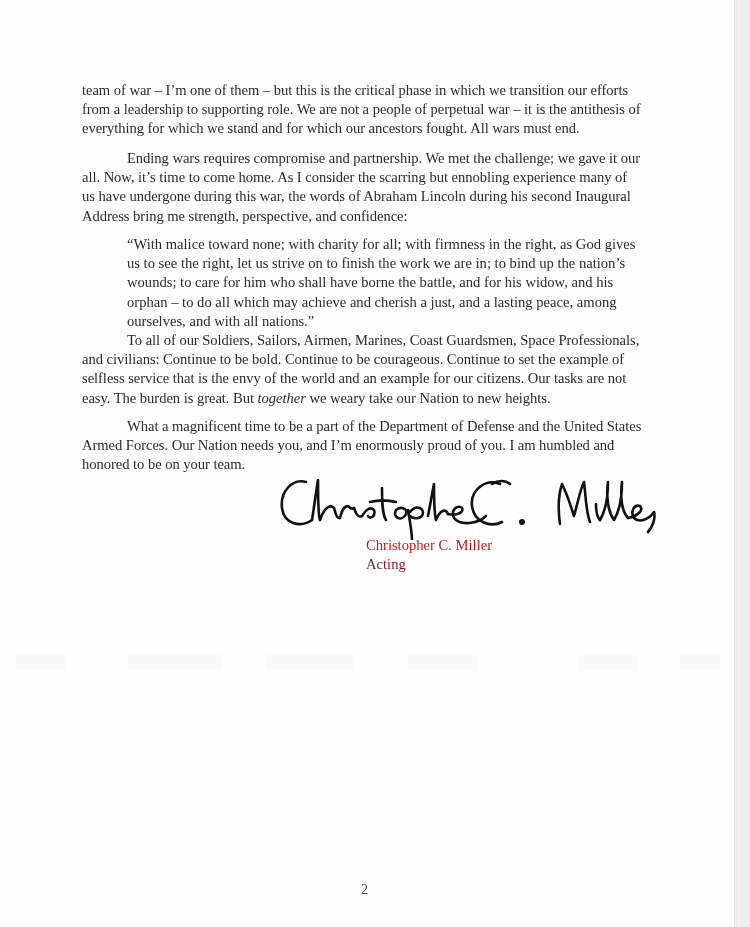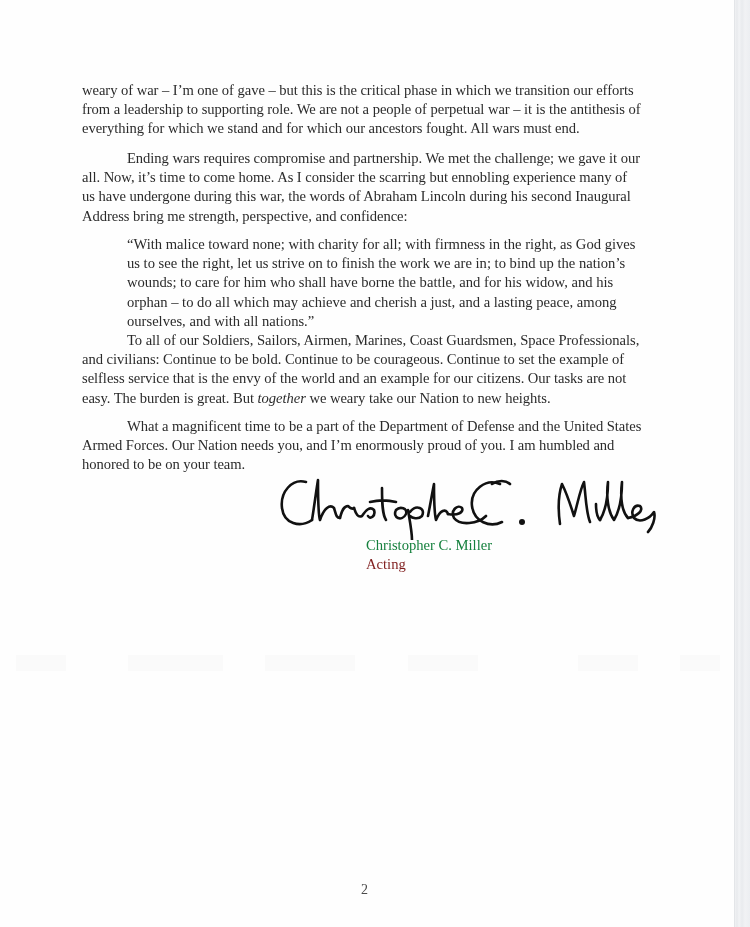--- a/index.html
+++ b/index.html
@@ -65,21 +65,21 @@
       top: 470px;
       width: 400px;
       height: 70px;
     }
     .sig-name {
       position: absolute;
       left: 366px;
       top: 536px;
       font-size: 14.6px;
       line-height: 19px;
-      color: #15803d;
+      color: #b91c1c;
       white-space: nowrap;
     }
     .sig-title {
       position: absolute;
       left: 366px;
       top: 555px;
       font-size: 14.6px;
       line-height: 19px;
       color: #7f1d1d;
       white-space: nowrap;
@@ -105,21 +105,21 @@
       height: 16px;
       background: #f8f8f8;
     }
   </style>
 </head>
 <body>
 
 <div class="page">
 
   <div class="text-block" style="top:81px;">
-    <span class="line">weary of war – I’m one of gave – but this is the critical phase in which we transition our efforts</span>
+    <span class="line">team of war – I’m one of them – but this is the critical phase in which we transition our efforts</span>
     <span class="line">from a leadership to supporting role.  We are not a people of perpetual war – it is the antithesis of</span>
     <span class="line">everything for which we stand and for which our ancestors fought.  All wars must end.</span>
   </div>
 
   <div class="text-block" style="top:149px;">
     <span class="line indent">Ending wars requires compromise and partnership.  We met the challenge; we gave it our</span>
     <span class="line">all.  Now, it’s time to come home.  As I consider the scarring but ennobling experience many of</span>
     <span class="line">us have undergone during this war, the words of Abraham Lincoln during his second Inaugural</span>
     <span class="line">Address bring me strength, perspective, and confidence:</span>
   </div>

